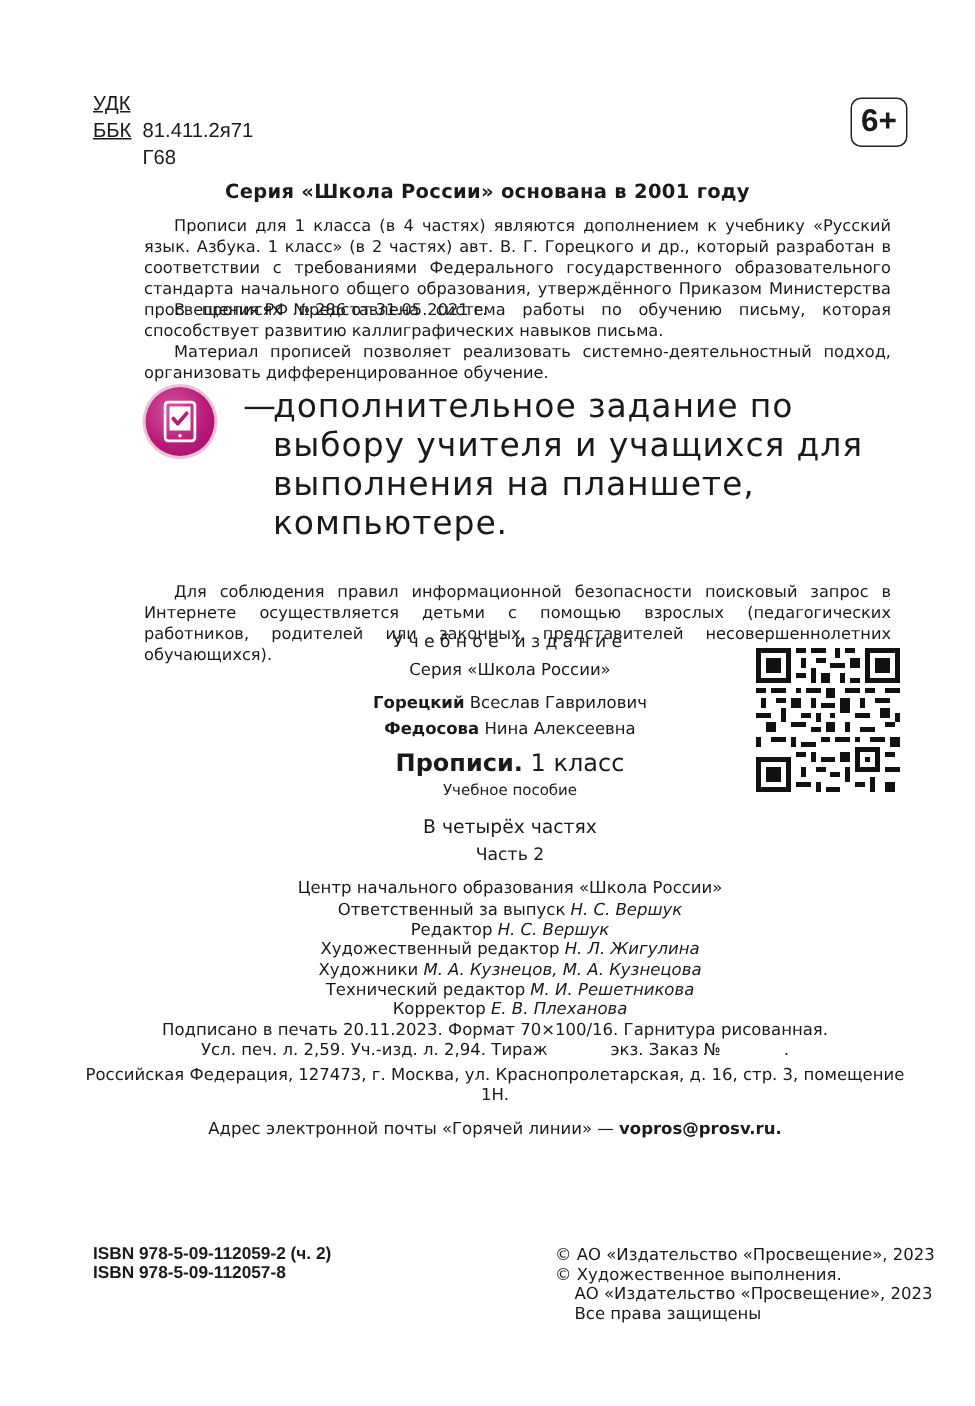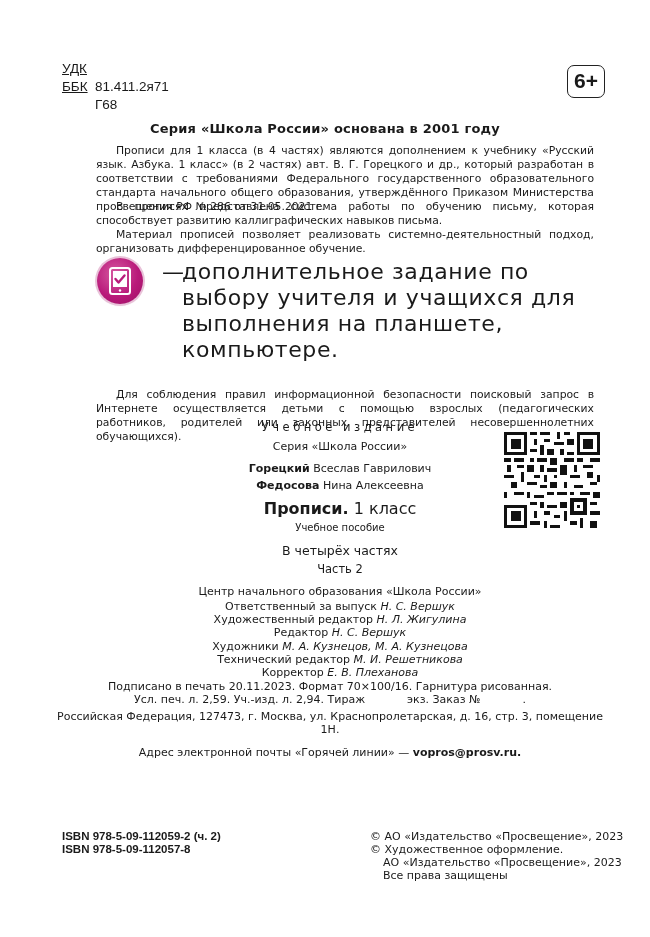--- a/index.html
+++ b/index.html
@@ -188,22 +188,22 @@
         <rect x="20" y="27" width="2" height="1"></rect>
         <rect x="23" y="26" width="1" height="3"></rect>
         <rect x="26" y="27" width="2" height="2"></rect>
     </g>
   </svg>
 </div>
 
 <div class="abs center-block small" style="top:585px; left:175px; width:330px;">Центр начального образования «Школа России»</div>
 <div class="abs center-block small" style="top:600px; left:175px; width:330px; line-height:13.2px;">
   <div><span>Ответственный за выпуск</span> <span class="it">Н. С. Вершук</span></div>
+  <div><span>Редактор</span> <span class="it">Н. С. Вершук</span></div>
   <div><span>Художественный редактор</span> <span class="it">Н. Л. Жигулина</span></div>
-  <div><span>Редактор</span> <span class="it">Н. С. Вершук</span></div>
   <div><span>Художники</span> <span class="it">М. А. Кузнецов, М. А. Кузнецова</span></div>
   <div><span>Технический редактор</span> <span class="it">М. И. Решетникова</span></div>
   <div><span>Корректор</span> <span class="it">Е. В. Плеханова</span></div>
 </div>
 
 <div class="abs imprint" style="top:680px;">
   <div>Подписано в печать 20.11.2023. Формат 70×100/16. Гарнитура рисованная.</div>
   <div style="white-space:pre;">Усл. печ. л. 2,59. Уч.-изд. л. 2,94. Тираж            экз. Заказ №            .</div>
 </div>
 
@@ -215,16 +215,16 @@
   <span class="b">vopros@prosv.ru</span><span class="b">.</span>
 </div>
 
 <div class="abs isbn">
   <div>ISBN 978-5-09-112059-2 (ч. 2)</div>
   <div>ISBN 978-5-09-112057-8</div>
 </div>
 
 <div class="abs copyright">
   <div>© АО «Издательство «Просвещение», 2023</div>
-  <div>© Художественное оформление.</div>
+  <div>© Художественное выполнения.</div>
   <div class="ind">АО «Издательство «Просвещение», 2023</div>
   <div class="ind">Все права защищены</div>
 </div>
 
 </body></html>

